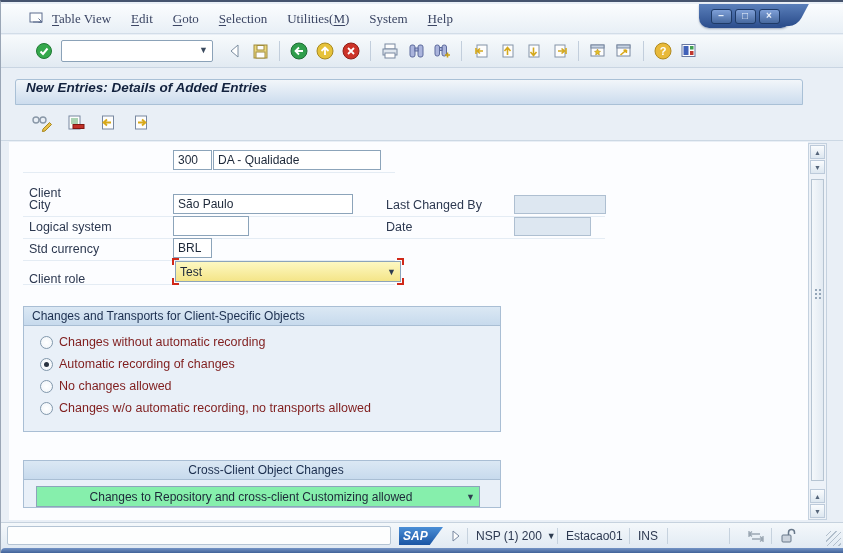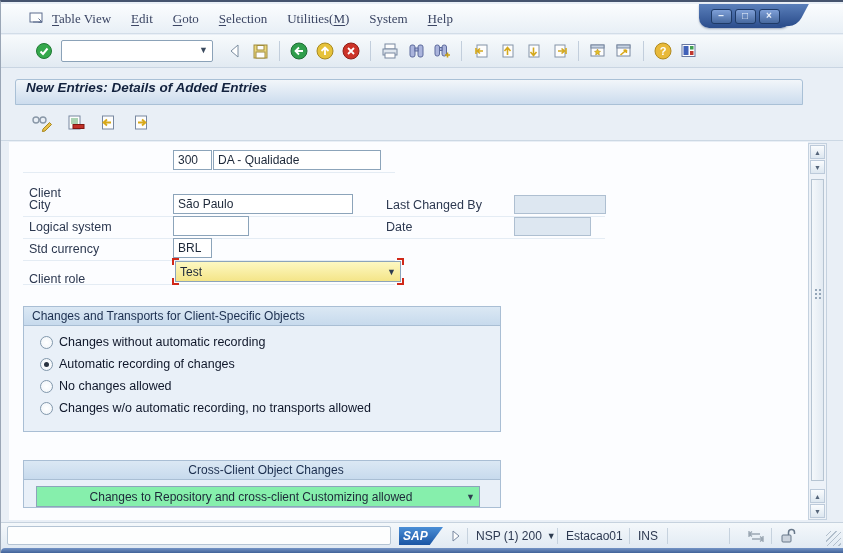--- a/index.html
+++ b/index.html
@@ -68,21 +68,21 @@
   .fc.br { right:0; bottom:0; border-right:2px solid #d02818; border-bottom:2px solid #d02818; }
 
   .group { position:absolute; background:#e9f0f8; border:1px solid #a9bed4; }
   .ghead { height:19px; background:linear-gradient(#dbe8f4,#c7daed); border-bottom:1px solid #a9bed4;
            font-size:12px; color:#1b2e4e; line-height:18px; padding-left:8px; }
   .opt { position:absolute; left:16px; display:flex; align-items:center; gap:6px; }
   .radio { width:13px; height:13px; border-radius:50%; border:1px solid #8298ac;
            background:radial-gradient(#ffffff,#eef3f8); position:relative; }
   .radio.selected::after { content:""; position:absolute; left:3px; top:3px; width:5px; height:5px;
            border-radius:50%; background:#2a3340; }
-  .optlabel { font-size:12.5px; color:#0f172a; }
+  .optlabel { font-size:12.5px; color:#7f1d1d; }
 
   
   .vscroll { position:absolute; left:807px; top:141px; width:19px; height:377px;
              background:#edf2f8; border:1px solid #c4d1df; }
   .sbtn { position:absolute; left:1px; width:15px; height:14px; background:linear-gradient(#fafcfe,#dde7f0);
           border:1px solid #bccada; display:flex; align-items:center; justify-content:center;
           font-size:7px; color:#55657a; }
   .sthumb { position:absolute; left:2px; top:35px; width:13px; height:302px;
             background:linear-gradient(90deg,#f4f8fb,#e2eaf2); border:1px solid #b6c4d2; }
   .sgrip { position:absolute; left:2px; top:36%; width:8px; height:11px;

